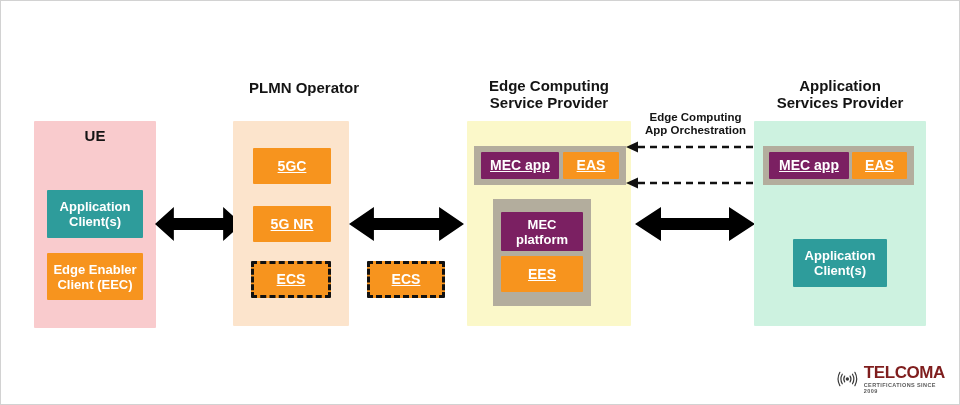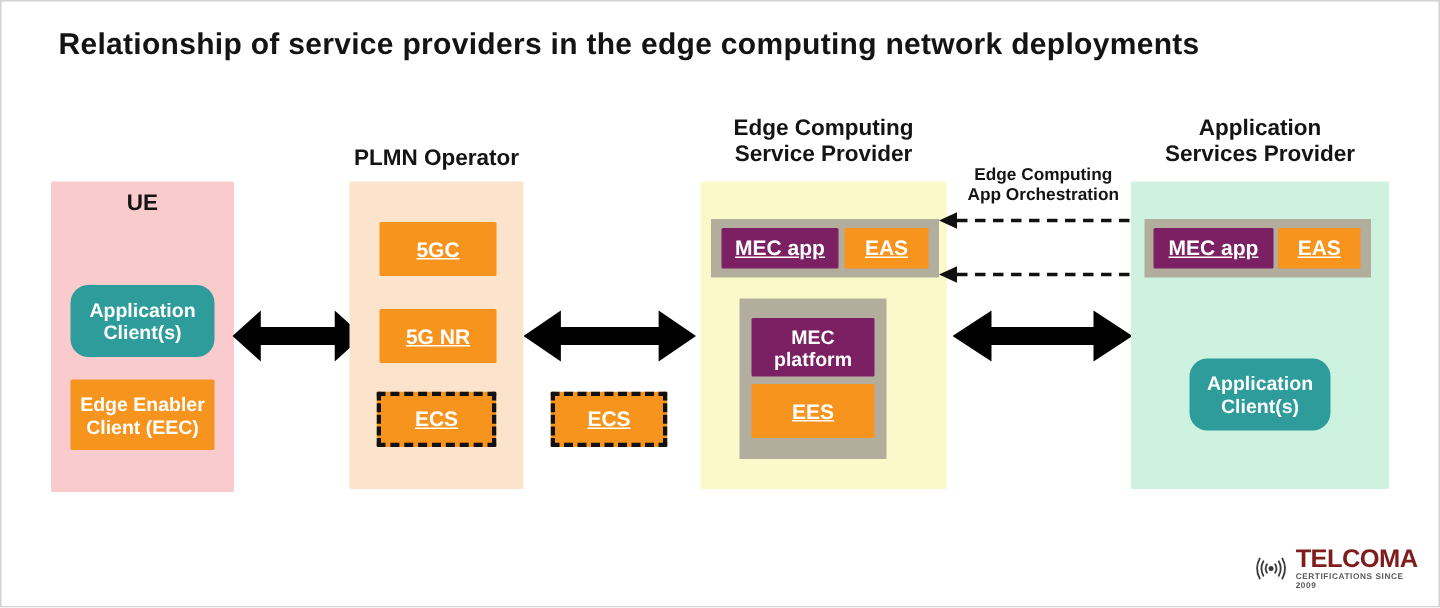--- a/index.html
+++ b/index.html
@@ -15,28 +15,28 @@
   .col-label{
     font-size:15px;font-weight:700;text-align:center;color:#141414;
     white-space:pre-line;line-height:17px;
   }
   .zone{border-radius:1px;}
   .zone-ue{left:33px;top:120px;width:122px;height:207px;background:#f9cbcd;}
   .zone-plmn{left:232px;top:120px;width:116px;height:205px;background:#fce4cc;}
   .zone-ecsp{left:466px;top:120px;width:164px;height:205px;background:#fbf8c9;}
   .zone-asp{left:753px;top:120px;width:172px;height:205px;background:#cdf2e0;}
   .ue-label{left:33px;top:126px;width:122px;}
-  .plmn-label{left:222px;top:96px;width:136px;}
+  .plmn-label{left:222px;top:78px;width:136px;text-align:right;}
   .ecsp-label{left:458px;top:76px;width:180px;}
   .asp-label{left:745px;top:76px;width:188px;}
   .node{
     display:flex;align-items:center;justify-content:center;text-align:center;
     color:#ffffff;font-weight:700;line-height:15px;border-radius:1px;
   }
-  .teal{background:#2e9c9b;border-radius:12px;}
+  .teal{background:#2e9c9b;}
   .orange{background:#f7941e;}
   .purple{background:#7b2062;}
   .graybox{background:#b3ad9d;}
   .fs13{font-size:13px;}
   .fs14{font-size:14px;text-decoration:underline;}
   .dashed{border:3px dashed #111111;}
   .orch-label{
     font-size:11.5px;font-weight:700;text-align:center;color:#141414;
     white-space:pre-line;line-height:13px;
   }
@@ -44,21 +44,20 @@
   .logo-text{display:flex;flex-direction:column;align-items:flex-end;margin-left:2px;}
   .logo-name{font-size:17px;font-weight:800;color:#7f1d1d;letter-spacing:-0.4px;line-height:17px;}
   .logo-tag{font-size:5.5px;font-weight:600;color:#5a5a5a;letter-spacing:.4px;margin-top:1px;}
   svg{display:block;}
 </style>
 </head>
 <body>
 
 <div class="canvas">
 
-  <div class="abs title">Relationship of service providers in the edge computing network deployments</div>
 
   <div class="abs zone zone-ue"></div>
   <div class="abs col-label ue-label">UE</div>
   <div class="abs node teal fs13" style="left:46px;top:189px;width:96px;height:48px;">Application Client(s)</div>
   <div class="abs node orange fs13" style="left:46px;top:252px;width:96px;height:47px;">Edge Enabler Client (EEC)</div>
 
   <svg class="abs" style="left:154px;top:203px;" width="87" height="40" viewBox="0 0 120 40" preserveAspectRatio="none">
     <polygon points="0,20 26,3 26,14 94,14 94,3 120,20 94,37 94,26 26,26 26,37" fill="#000000"></polygon>
   </svg>
 

